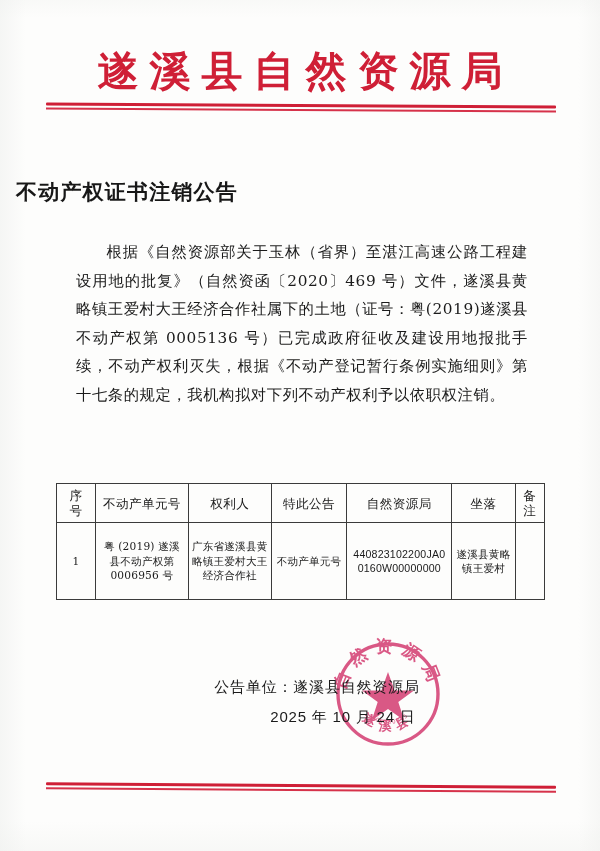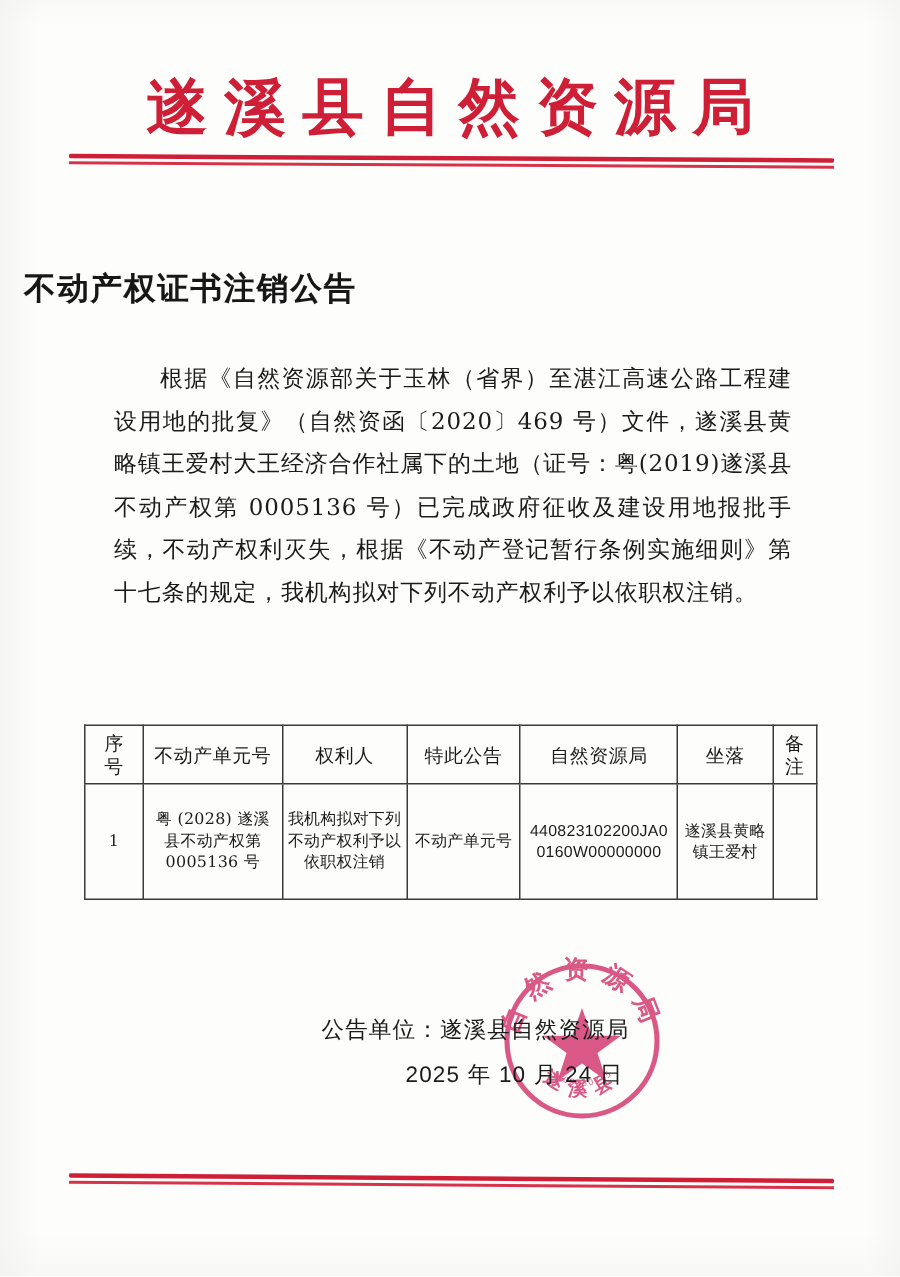--- a/index.html
+++ b/index.html
@@ -231,22 +231,22 @@
           <th>权利人</th>
           <th>特此公告</th>
           <th>自然资源局</th>
           <th>坐落</th>
           <th>备注</th>
         </tr>
       </thead>
       <tbody>
         <tr>
           <td class="cell-idx">1</td>
-          <td>粤 (2028) 遂溪县不动产权第 0005136 号</td>
-          <td>我机构拟对下列不动产权利予以依职权注销</td>
+          <td>粤 (2019) 遂溪县不动产权第 0006956 号</td>
+          <td>广东省遂溪县黄略镇王爱村大王经济合作社</td>
           <td>不动产单元号</td>
           <td class="cell-unit">440823102200JA00160W00000000</td>
           <td>遂溪县黄略镇王爱村</td>
           <td></td>
         </tr>
       </tbody>
     </table>
   </div>
 
   <div class="seal">

